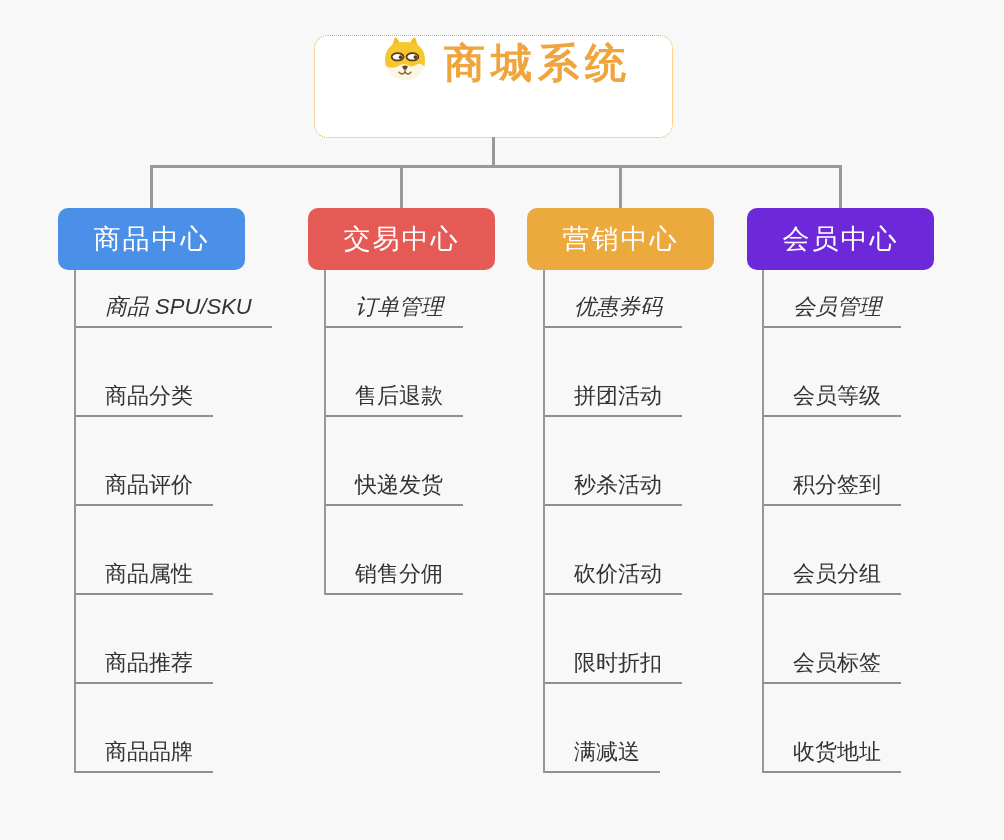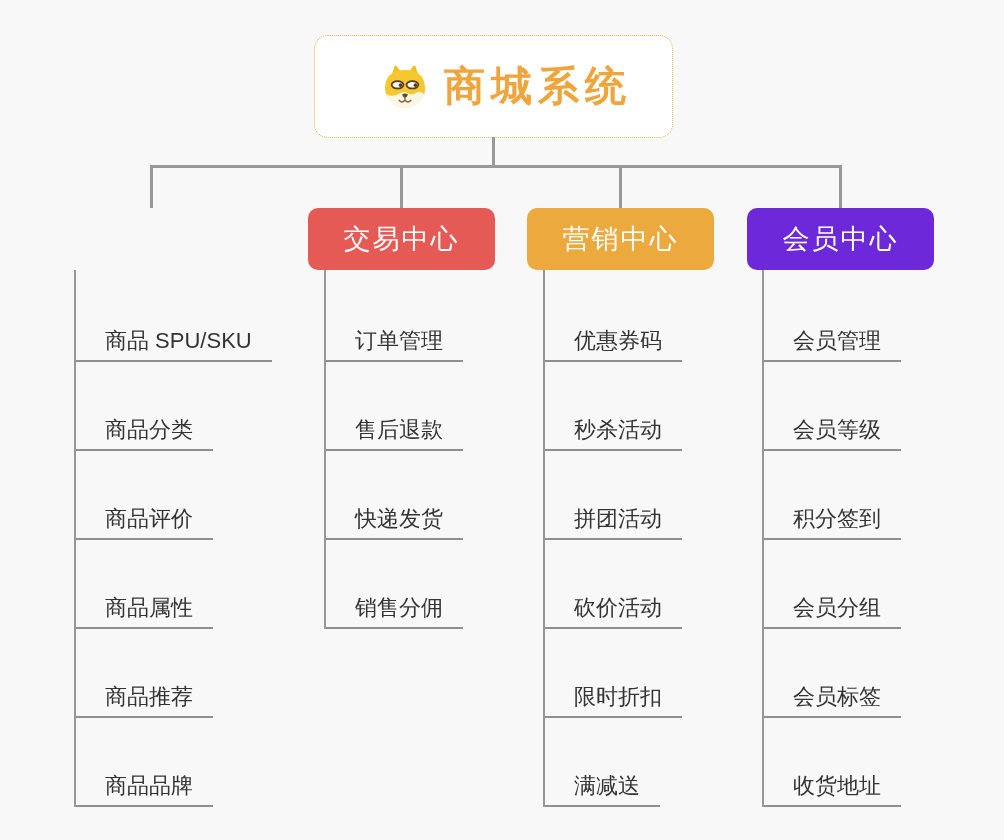--- a/index.html
+++ b/index.html
@@ -4,21 +4,21 @@
 <style>
   html,body{margin:0;padding:0;}
   .canvas{
     position:relative;width:1004px;height:840px;background:#F8F8F8;
     overflow:hidden;font-family:"Liberation Sans",sans-serif;
   }
   
   .root-node{
     position:absolute;left:314px;top:35px;width:359px;height:103px;
     background:#FFFFFF;border:1px dotted #EDAB4F;border-radius:14px;
-    box-sizing:border-box;display:flex;align-items:center;justify-content:center;gap:13px;padding-left:24px;
+    box-sizing:border-box;display:flex;align-items:flex-start;justify-content:center;gap:13px;padding-left:24px;
   }
   .root-title{font-size:41px;font-weight:bold;letter-spacing:6px;color:#F0A43C;white-space:nowrap;}
   .dog-icon{width:52px;height:46px;flex:0 0 auto;}
   
   .conn{position:absolute;background:#999999;}
   .conn-root-stem{left:492px;top:137px;width:3px;height:29px;}
   .conn-h{left:150px;top:165px;width:692px;height:3px;}
   .conn-drop{top:165px;width:3px;height:43px;}
   .drop-1{left:150px;} .drop-2{left:400px;} .drop-3{left:619px;} .drop-4{left:839px;}
   
@@ -29,21 +29,21 @@
     box-sizing:border-box;
   }
   .branch-1{left:58px;} .branch-2{left:308px;} .branch-3{left:527px;} .branch-4{left:747px;}
   
   .children{position:absolute;top:270px;}
   .children::before{
     content:"";position:absolute;left:0;top:0;bottom:0;width:2px;background:#979797;
   }
   .col-1{left:74px;} .col-2{left:324px;} .col-3{left:543px;} .col-4{left:762px;}
   .child-row{height:89px;display:flex;align-items:flex-end;}
-  .child-row:first-child{height:92px;}
+  .child-row:first-child{height:58px;font-style:italic;}
   .child-label{
     display:inline-block;white-space:nowrap;
     padding:0 20px 7px 31px;border-bottom:2px solid #8F8F8F;
     font-size:22px;color:#333333;line-height:1.1;
   }
 </style>
 </head>
 <body>
 
 <div class="canvas">
@@ -70,20 +70,21 @@
     <span class="root-title">商城系统</span>
   </div>
 
   <div class="conn conn-root-stem"></div>
   <div class="conn conn-h"></div>
   <div class="conn conn-drop drop-1"></div>
   <div class="conn conn-drop drop-2"></div>
   <div class="conn conn-drop drop-3"></div>
   <div class="conn conn-drop drop-4"></div>
 
+  <div class="branch branch-1" style="background: rgb(74, 144, 232);">商品中心</div>
   <div class="branch branch-2" style="background: rgb(230, 90, 85);">交易中心</div>
   <div class="branch branch-3" style="background: rgb(236, 169, 62);">营销中心</div>
   <div class="branch branch-4" style="background: #6d28d9;">会员中心</div>
 
   <div class="children col-1">
     <div class="child-row">
         <span class="child-label">商品 SPU/SKU</span>
       </div>
     <div class="child-row">
         <span class="child-label">商品分类</span>
@@ -115,24 +116,24 @@
     <div class="child-row">
         <span class="child-label">销售分佣</span>
       </div>
   </div>
 
   <div class="children col-3">
     <div class="child-row">
         <span class="child-label">优惠券码</span>
       </div>
     <div class="child-row">
-        <span class="child-label">秒杀活动</span>
+        <span class="child-label">拼团活动</span>
       </div>
     <div class="child-row">
-        <span class="child-label">拼团活动</span>
+        <span class="child-label">秒杀活动</span>
       </div>
     <div class="child-row">
         <span class="child-label">砍价活动</span>
       </div>
     <div class="child-row">
         <span class="child-label">限时折扣</span>
       </div>
     <div class="child-row">
         <span class="child-label">满减送</span>
       </div>

